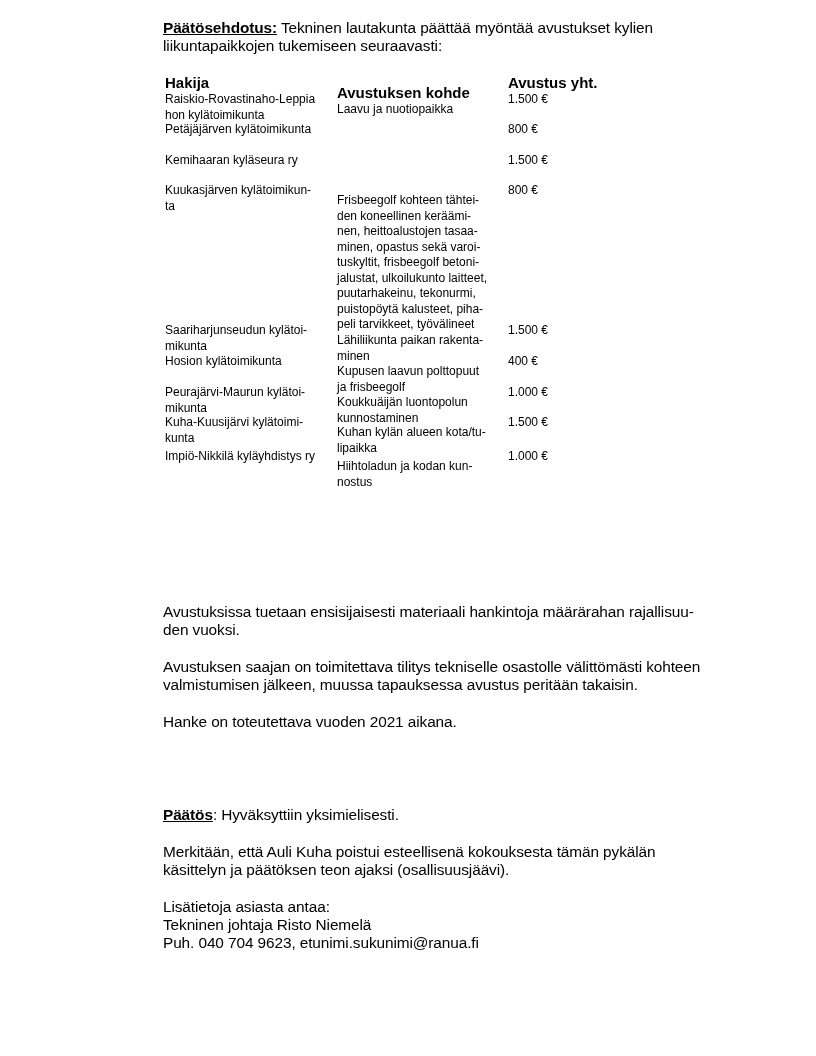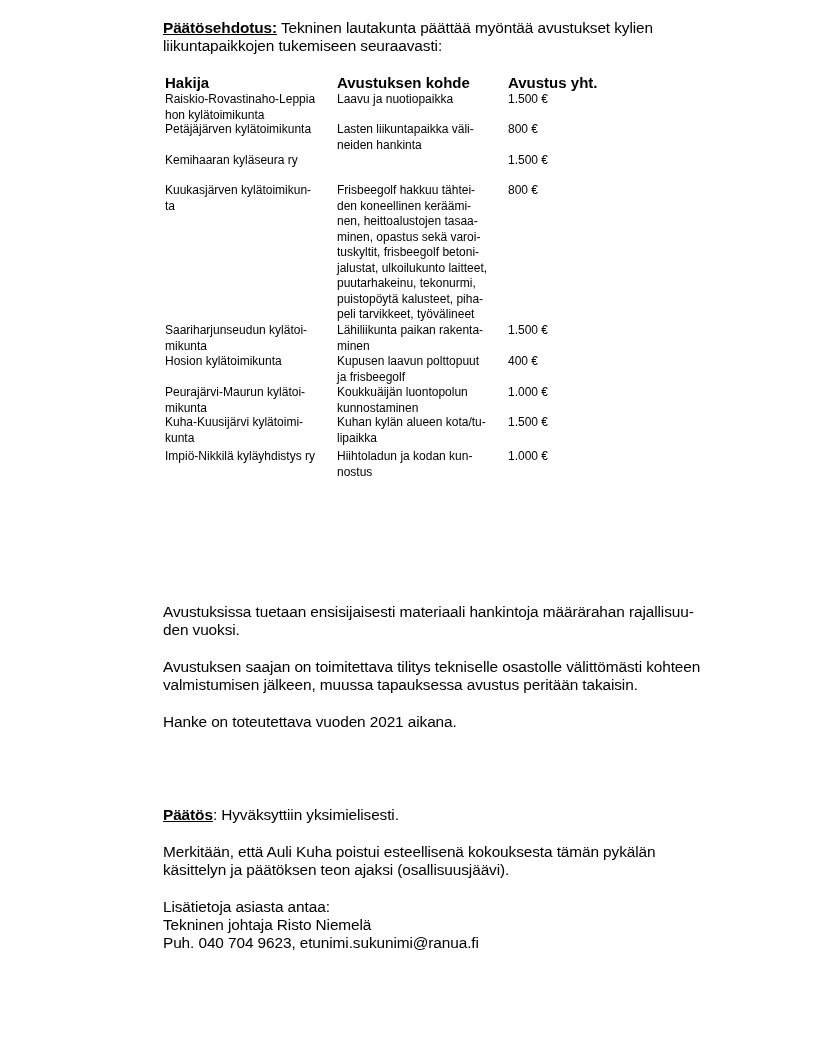--- a/index.html
+++ b/index.html
@@ -44,21 +44,21 @@
       font-weight: bold;
       font-size: 15px;
       line-height: 18px;
     }
     .thead span {
       position: absolute;
       top: 0;
       white-space: nowrap;
     }
     .col1 { left: 0; width: 168px; }
-    .col2 { left: 172px; width: 168px; }
+    .col2 { left: 172px; width: 168px; margin-top: 10px; }
     .col3 { left: 343px; width: 60px; }
     .trow {
       position: relative;
       font-size: 12px;
       line-height: 15.5px;
     }
     .trow .cell {
       position: absolute;
       top: 0;
     }
@@ -93,39 +93,35 @@
           </div>
           <div class="cell col2">
             <span class="line">Laavu ja nuotiopaikka</span>
           </div>
           <div class="cell col3">1.500 €</div>
         </div>
         <div class="trow" style="height: 31px; padding-top: 0px;">
           <div class="cell col1">
             <span class="line">Petäjäjärven kylätoimikunta</span>
           </div>
-          <div class="cell col2">
-            <span class="line">Lasten liikuntapaikka väli-</span>
-            <span class="line">neiden hankinta</span>
-          </div>
           <div class="cell col3">800 €</div>
         </div>
         <div class="trow" style="height: 30px; padding-top: 0px;">
           <div class="cell col1">
             <span class="line">Kemihaaran kyläseura ry</span>
           </div>
           <div class="cell col3">1.500 €</div>
         </div>
         <div class="trow" style="height: 140px; padding-top: 0px;">
           <div class="cell col1">
             <span class="line">Kuukasjärven kylätoimikun-</span>
             <span class="line">ta</span>
           </div>
           <div class="cell col2">
-            <span class="line">Frisbeegolf hakkuu tähtei-</span>
+            <span class="line">Frisbeegolf kohteen tähtei-</span>
             <span class="line">den koneellinen keräämi-</span>
             <span class="line">nen, heittoalustojen tasaa-</span>
             <span class="line">minen, opastus sekä varoi-</span>
             <span class="line">tuskyltit, frisbeegolf betoni-</span>
             <span class="line">jalustat, ulkoilukunto laitteet,</span>
             <span class="line">puutarhakeinu, tekonurmi,</span>
             <span class="line">puistopöytä kalusteet, piha-</span>
             <span class="line">peli tarvikkeet, työvälineet</span>
           </div>
           <div class="cell col3">800 €</div>

